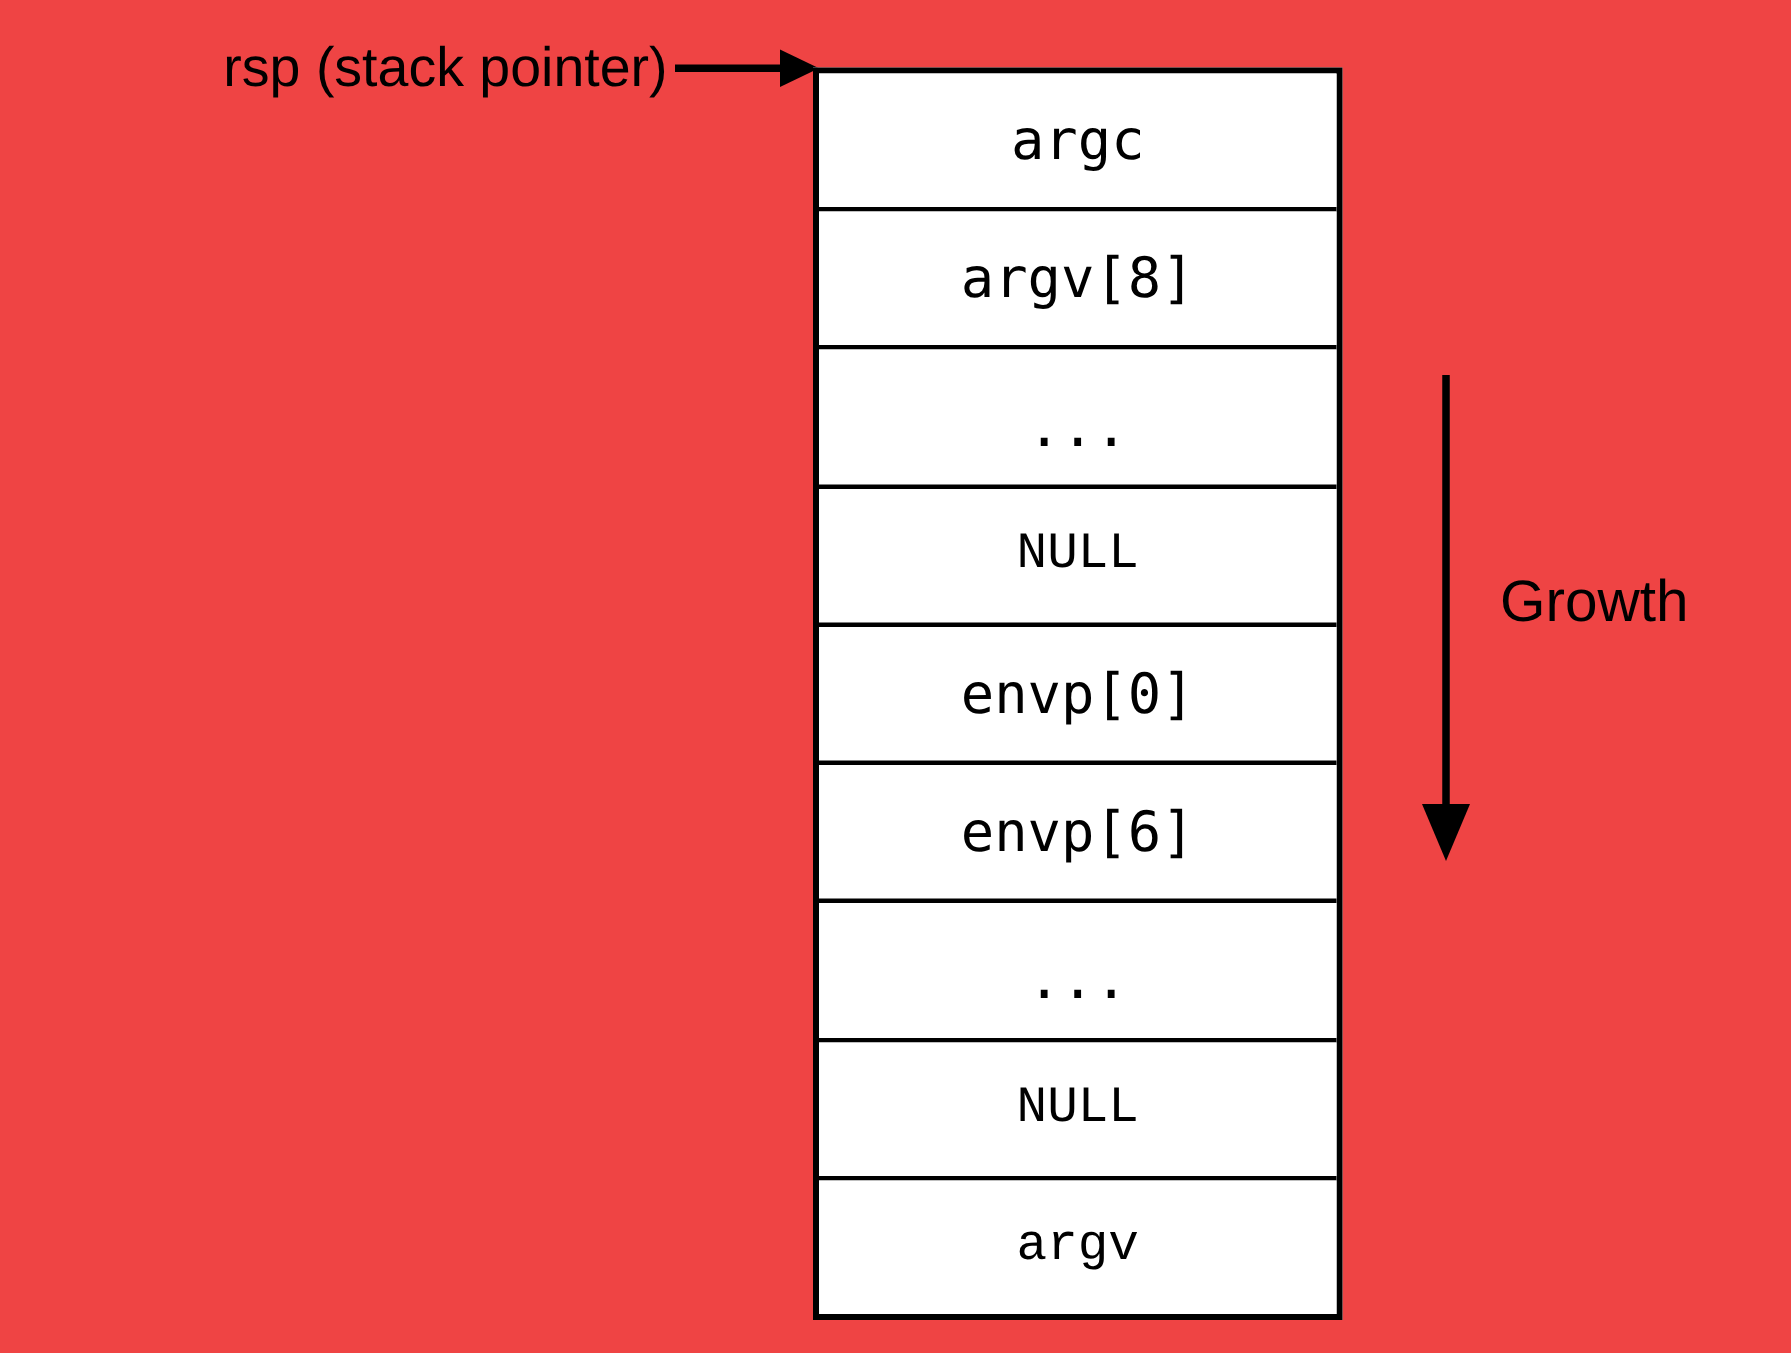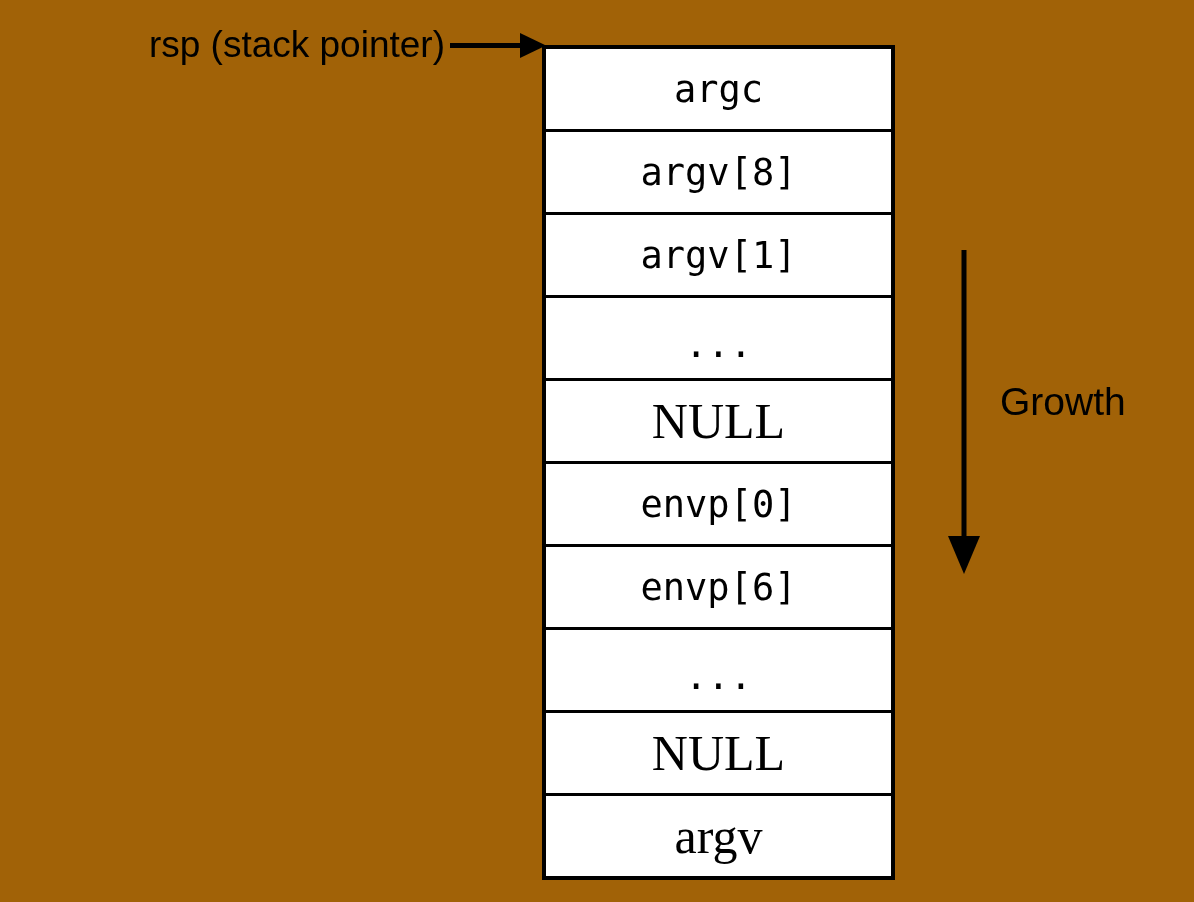--- a/index.html
+++ b/index.html
@@ -5,21 +5,21 @@
 <style>
   html, body {
     margin: 0;
     padding: 0;
     background: #ffffff;
   }
   #canvas {
     position: relative;
     width: 1194px;
     height: 902px;
-    background: #a16207;
+    background: #ef4444;
     overflow: hidden;
     font-family: "Liberation Sans", sans-serif;
     color: #000000;
   }
 
   
   #rsp-label {
     position: absolute;
     left: 33px;
     top: 22px;
@@ -72,22 +72,22 @@
     line-height: 1;
     color: #000000;
     white-space: pre;
   }
   .cell-text.mono {
     font-family: "DejaVu Sans Mono", monospace;
     font-size: 37px;
     letter-spacing: 0px;
   }
   .cell-text.sans {
-    font-family: Liberation Serif, serif;
-    font-size: 50px;
+    font-family: Liberation Mono, monospace;
+    font-size: 34px;
   }
   .cell-text.ellipsis {
     font-family: "DejaVu Sans Mono", monospace;
     font-size: 37px;
     position: relative;
     top: 6px;
   }
 
   
   #growth-arrow {
@@ -123,23 +123,20 @@
 
   <div id="stack-table">
 
   <div class="stack-row">
         <span class="cell-text mono">argc</span>
       </div>
       <div class="stack-row">
         <span class="cell-text mono">argv[8]</span>
       </div>
       <div class="stack-row">
-        <span class="cell-text mono">argv[1]</span>
-      </div>
-      <div class="stack-row">
         <span class="cell-text ellipsis">...</span>
       </div>
       <div class="stack-row">
         <span class="cell-text sans">NULL</span>
       </div>
       <div class="stack-row">
         <span class="cell-text mono">envp[0]</span>
       </div>
       <div class="stack-row">
         <span class="cell-text mono">envp[6]</span>

